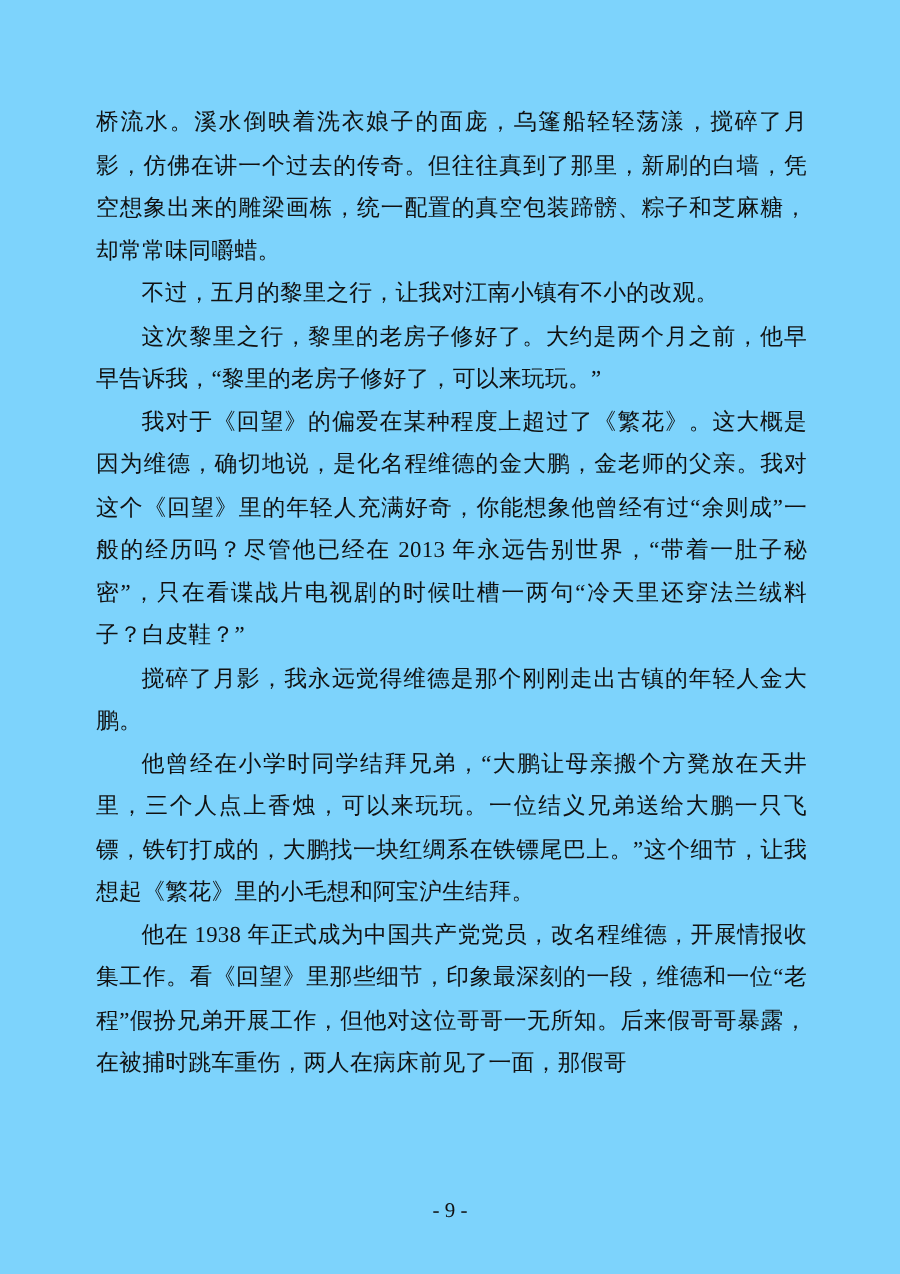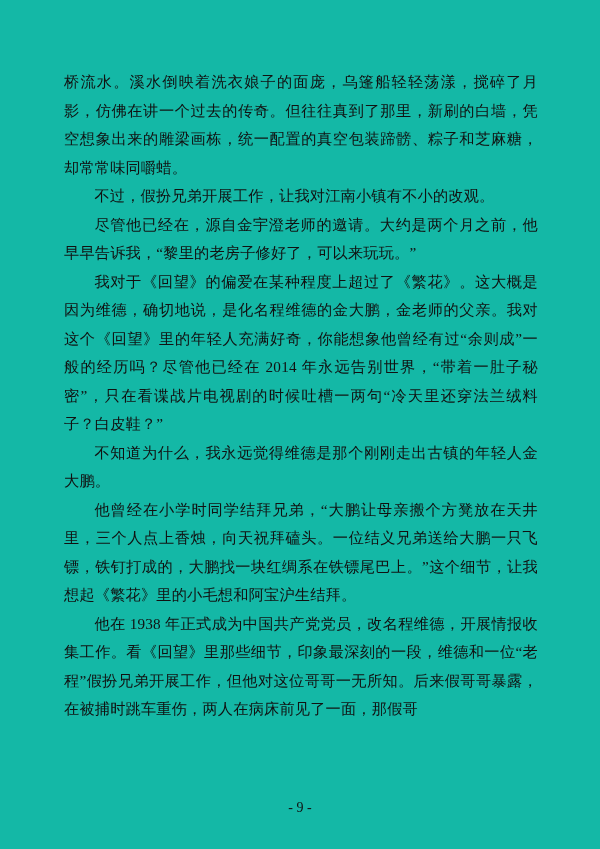--- a/index.html
+++ b/index.html
@@ -4,21 +4,21 @@
 <style>
   html, body {
     margin: 0;
     padding: 0;
     background: #b0b0b0;
   }
   .page {
     position: relative;
     width: 600px;
     height: 849px;
-    background: #14b8a6;
+    background: #7dd3fc;
     margin: 0 auto;
     box-sizing: border-box;
     overflow: hidden;
   }
   .page-inner {
     position: absolute;
     left: 64px;
     top: 68px;
     width: 474px;
   }
@@ -45,21 +45,21 @@
     font-size: 14px;
     color: #111111;
   }
 </style>
 </head>
 <body>
 
 <div class="page">
   <div class="page-inner">
     <p class="para">桥流水。溪水倒映着洗衣娘子的面庞，乌篷船轻轻荡漾，搅碎了月影，仿佛在讲一个过去的传奇。但往往真到了那里，新刷的白墙，凭空想象出来的雕梁画栋，统一配置的真空包装蹄髈、粽子和芝麻糖，却常常味同嚼蜡。</p>
-    <p class="para indent">不过，假扮兄弟开展工作，让我对江南小镇有不小的改观。</p>
-    <p class="para indent">尽管他已经在，源自金宇澄老师的邀请。大约是两个月之前，他早早告诉我，“黎里的老房子修好了，可以来玩玩。”</p>
-    <p class="para indent">我对于《回望》的偏爱在某种程度上超过了《繁花》。这大概是因为维德，确切地说，是化名程维德的金大鹏，金老师的父亲。我对这个《回望》里的年轻人充满好奇，你能想象他曾经有过“余则成”一般的经历吗？尽管他已经在 2014 年永远告别世界，“带着一肚子秘密”，只在看谍战片电视剧的时候吐槽一两句“冷天里还穿法兰绒料子？白皮鞋？”</p>
-    <p class="para indent">不知道为什么，我永远觉得维德是那个刚刚走出古镇的年轻人金大鹏。</p>
-    <p class="para indent">他曾经在小学时同学结拜兄弟，“大鹏让母亲搬个方凳放在天井里，三个人点上香烛，向天祝拜磕头。一位结义兄弟送给大鹏一只飞镖，铁钉打成的，大鹏找一块红绸系在铁镖尾巴上。”这个细节，让我想起《繁花》里的小毛想和阿宝沪生结拜。</p>
+    <p class="para indent">不过，五月的黎里之行，让我对江南小镇有不小的改观。</p>
+    <p class="para indent">这次黎里之行，黎里的老房子修好了。大约是两个月之前，他早早告诉我，“黎里的老房子修好了，可以来玩玩。”</p>
+    <p class="para indent">我对于《回望》的偏爱在某种程度上超过了《繁花》。这大概是因为维德，确切地说，是化名程维德的金大鹏，金老师的父亲。我对这个《回望》里的年轻人充满好奇，你能想象他曾经有过“余则成”一般的经历吗？尽管他已经在 2013 年永远告别世界，“带着一肚子秘密”，只在看谍战片电视剧的时候吐槽一两句“冷天里还穿法兰绒料子？白皮鞋？”</p>
+    <p class="para indent">搅碎了月影，我永远觉得维德是那个刚刚走出古镇的年轻人金大鹏。</p>
+    <p class="para indent">他曾经在小学时同学结拜兄弟，“大鹏让母亲搬个方凳放在天井里，三个人点上香烛，可以来玩玩。一位结义兄弟送给大鹏一只飞镖，铁钉打成的，大鹏找一块红绸系在铁镖尾巴上。”这个细节，让我想起《繁花》里的小毛想和阿宝沪生结拜。</p>
     <p class="para indent">他在 1938 年正式成为中国共产党党员，改名程维德，开展情报收集工作。看《回望》里那些细节，印象最深刻的一段，维德和一位“老程”假扮兄弟开展工作，但他对这位哥哥一无所知。后来假哥哥暴露，在被捕时跳车重伤，两人在病床前见了一面，那假哥</p>
   </div>
   <div class="page-number">- 9 -</div>
 </div>
 
 </body></html>

